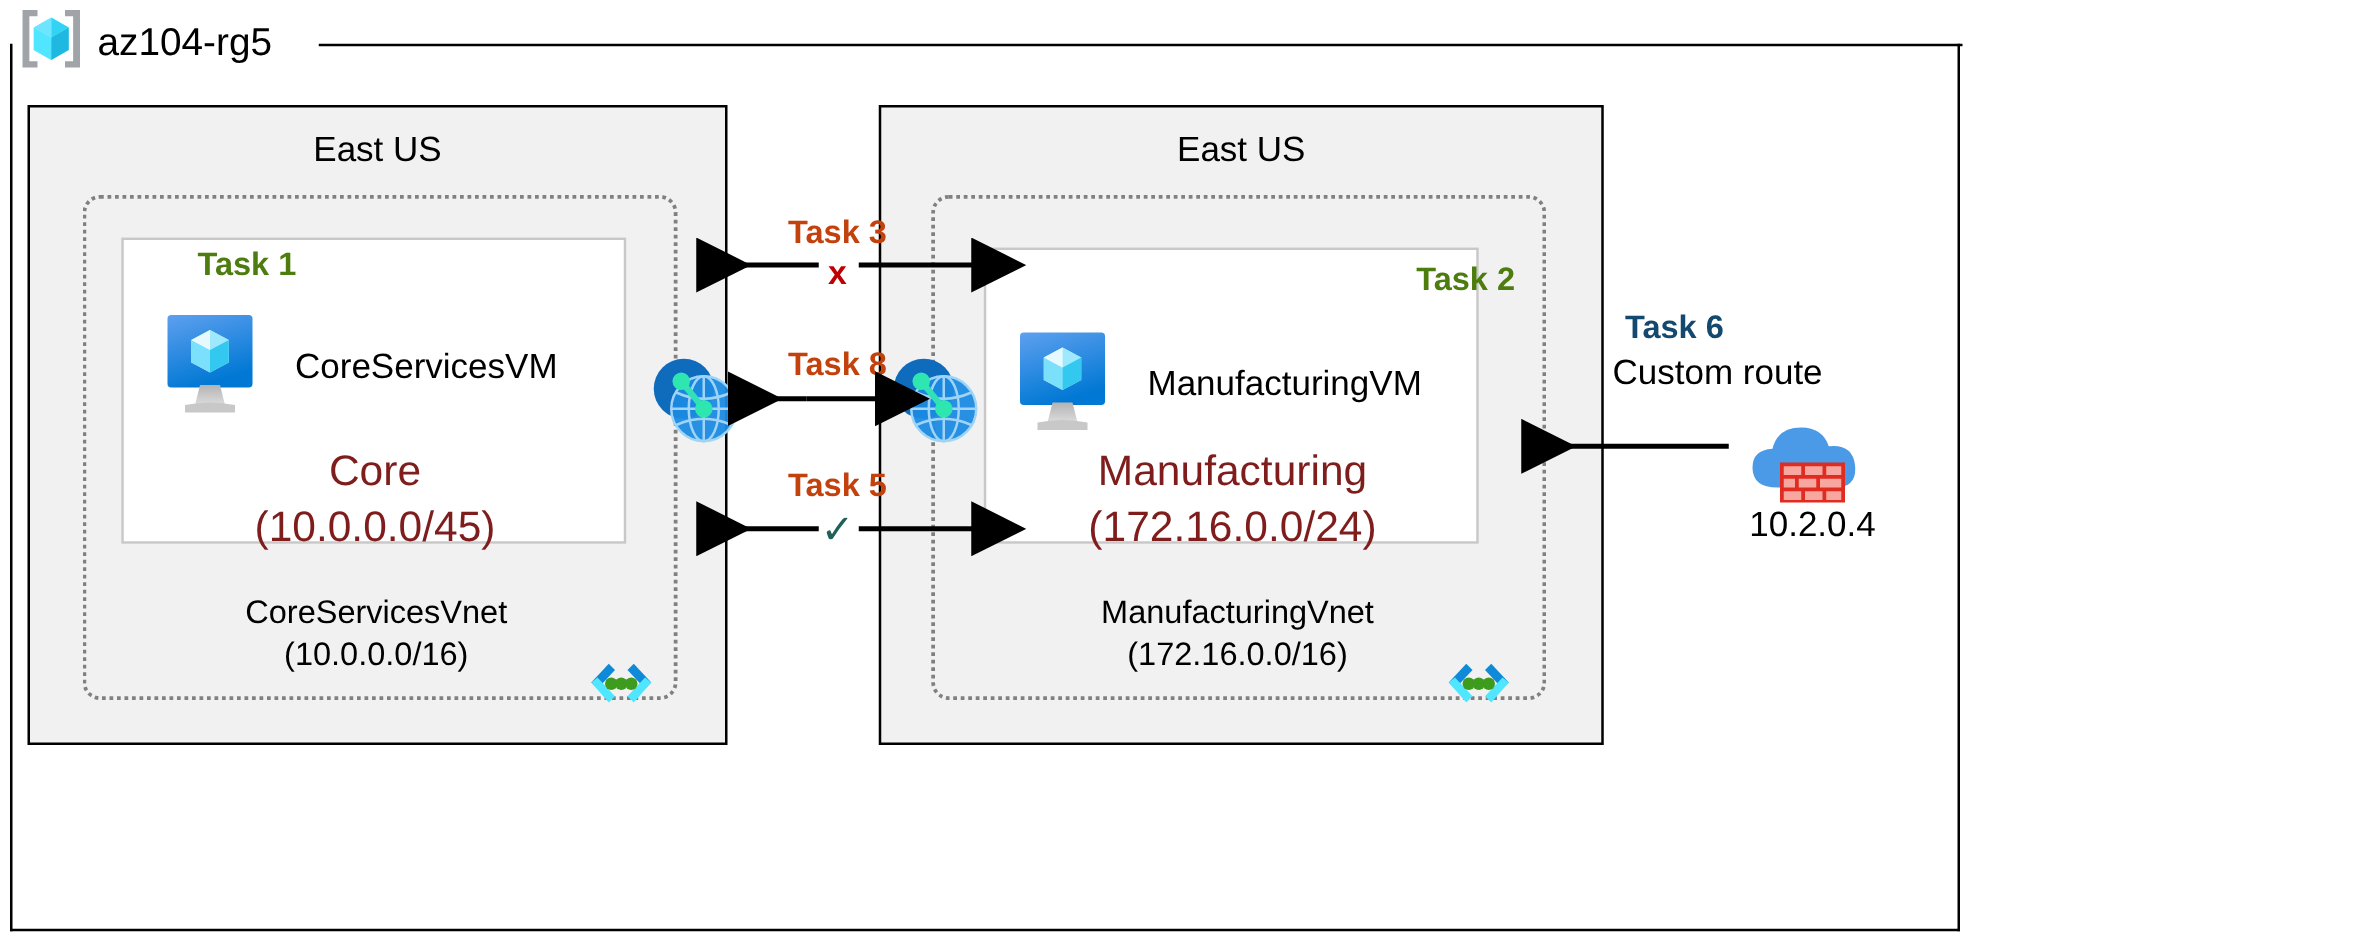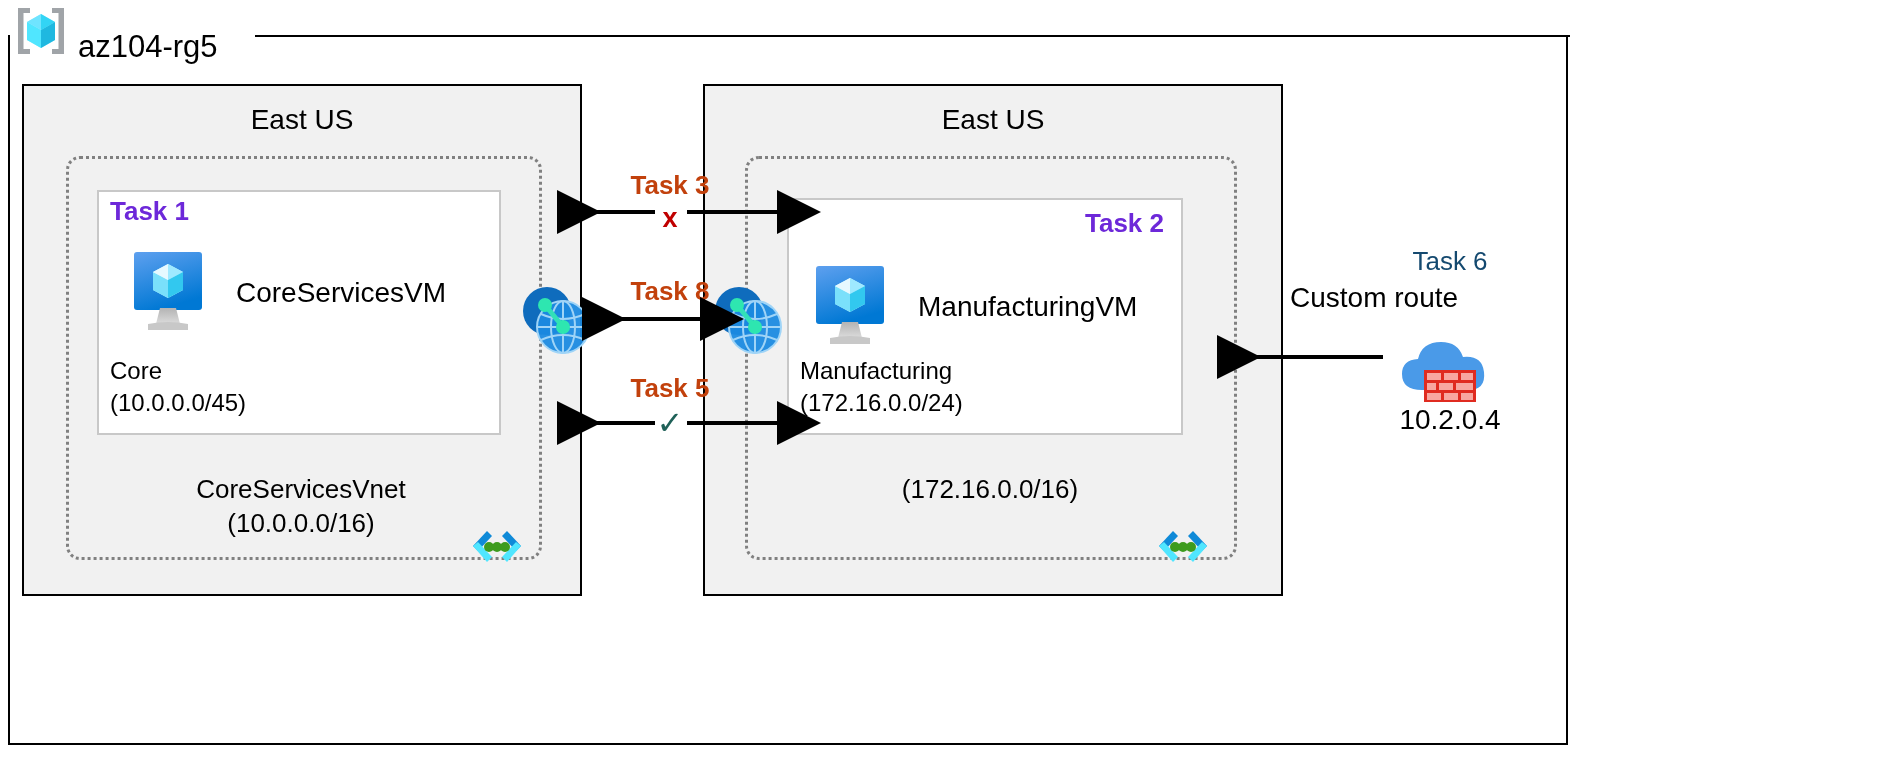--- a/index.html
+++ b/index.html
@@ -37,21 +37,21 @@
     top: 35px;
     width: 1315px;
     height: 0;
     border-top: 2px solid #000000;
   }
   .rg-header {
     position: absolute;
     left: 14px;
     top: 4px;
     display: flex;
-    align-items: flex-end;
+    align-items: center;
     gap: 10px;
     background: #ffffff;
     padding-right: 6px;
   }
   .rg-title {
     font-size: 31px;
     color: #000000;
     white-space: nowrap;
     line-height: 1;
   }
@@ -104,22 +104,23 @@
     border: 2px solid #c8c8c8;
     box-sizing: border-box;
   }
   .subnet-left  { left: 97px;  top: 190px; width: 404px; height: 245px; }
   .subnet-right { left: 787px; top: 198px; width: 396px; height: 237px; }
 
   .task-tag {
     position: absolute;
     font-size: 26px;
     font-weight: bold;
-    color: #6d28d9;
-    white-space: nowrap;
+    color: #4d7c0f;
+    white-space: nowrap;
+    margin-left: 48px;
   }
   .task-tag-1 { left: 110px;  top: 196px; }
   .task-tag-2 { left: 1085px; top: 208px; }
 
   
   .vm-row {
     position: absolute;
     display: flex;
     align-items: center;
     gap: 24px;
@@ -130,23 +131,24 @@
     font-size: 28px;
     color: #000000;
     white-space: nowrap;
   }
 
   
   .vm-icon { width: 82px; height: 86px; display: block; }
 
   .subnet-text {
     position: absolute;
-    font-size: 24px;
+    text-align: center;
+    font-size: 34px;
     line-height: 1.32;
-    color: #000000;
+    color: #7f1d1d;
     white-space: nowrap;
   }
   .subnet-text-left  { left: 110px; top: 355px; width: 380px; }
   .subnet-text-right { left: 800px; top: 355px; width: 372px; }
 
   
   .vnet-glyph { position: absolute; width: 62px; height: 44px; }
   .vnet-glyph-left  { left: 466px;  top: 525px; }
   .vnet-glyph-right { left: 1152px; top: 525px; }
 
@@ -184,23 +186,22 @@
   }
   .mark-x     { left: 570px; top: 203px; width: 200px; color: #c00000; }
   .mark-check { left: 570px; top: 404px; width: 200px; color: #1f6158; font-weight: normal; font-size: 32px; }
 
   
   .task6-title {
     position: absolute;
     left: 1300px;
     top: 246px;
     width: 300px;
-    text-align: center;
     font-size: 26px;
-    font-weight: normal;
+    font-weight: bold;
     color: #14496f;
     white-space: nowrap;
   }
   .task6-sub {
     position: absolute;
     left: 1290px;
     top: 282px;
     width: 320px;
     text-align: left;
     font-size: 28px;
@@ -345,20 +346,21 @@
     </span>
     <span class="vm-name">ManufacturingVM</span>
   </div>
 
   <div class="subnet-text subnet-text-right">
     <div>Manufacturing</div>
     <div>(172.16.0.0/24)</div>
   </div>
 
   <div class="vnet-label vnet-label-right">
+    <div>ManufacturingVnet</div>
     <div>(172.16.0.0/16)</div>
   </div>
 
   <span class="vnet-glyph vnet-glyph-right">
     <svg viewBox="0 0 62 44">
       <path d="M21 6 L7 21 L12 26 L26 11 Z" fill="#0f8ad8"></path>
       <path d="M7 21 L21 37 L26 32 L12 17 Z" fill="#50e6ff"></path>
       <path d="M41 6 L55 21 L50 26 L36 11 Z" fill="#0f8ad8"></path>
       <path d="M55 21 L41 37 L36 32 L50 17 Z" fill="#50e6ff"></path>
       <circle cx="23" cy="22" r="5" fill="#3d9b1e"></circle>

